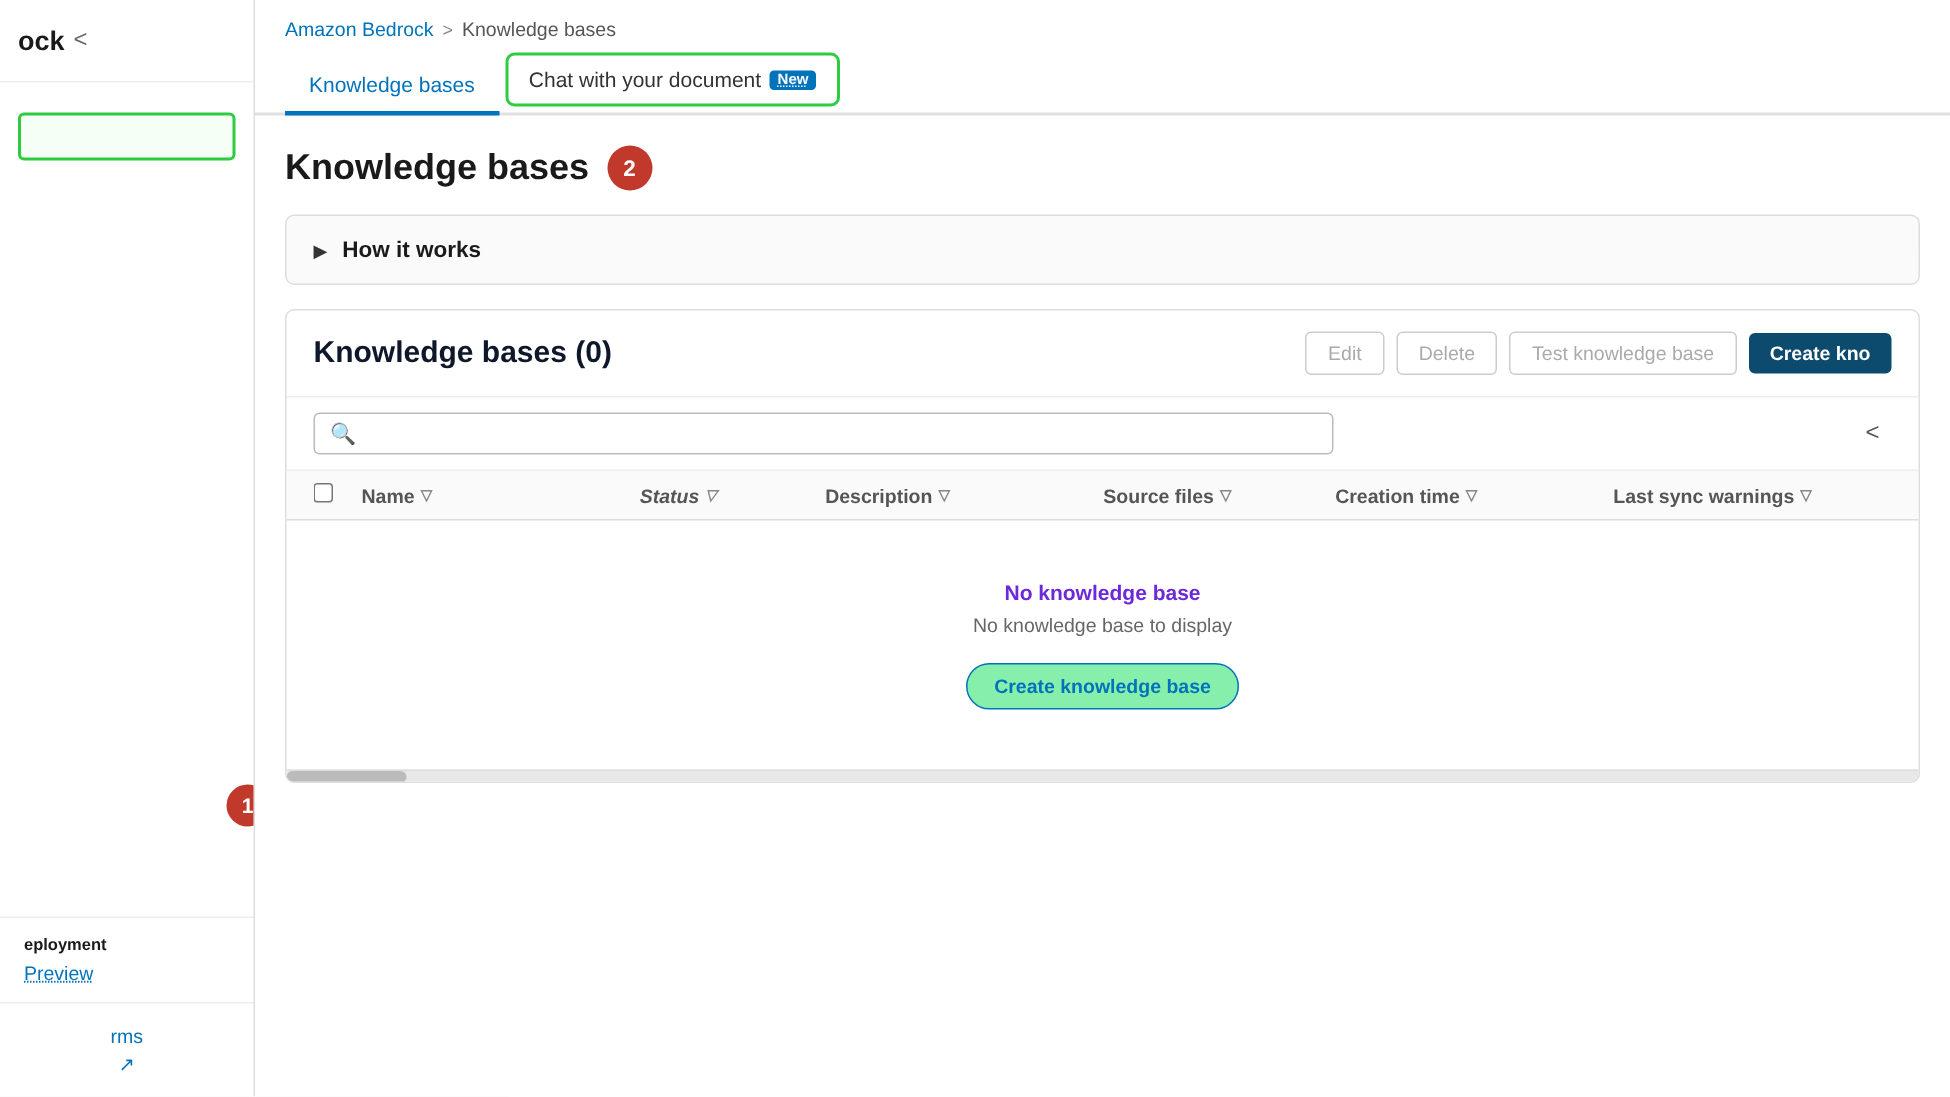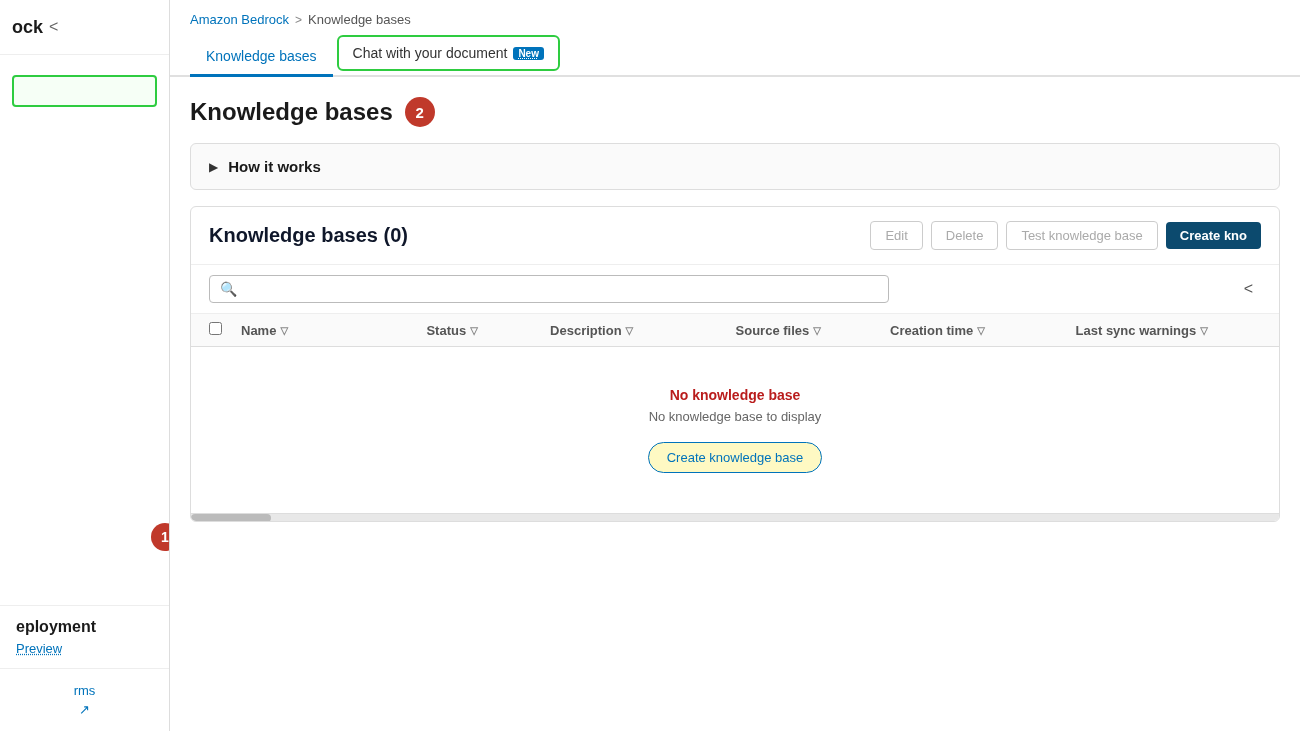--- a/index.html
+++ b/index.html
@@ -83,21 +83,21 @@
       z-index: 10;
     }
 
     .sidebar-deployment {
       padding: 12px 16px;
       border-top: 1px solid #eee;
     }
 
     .sidebar-deployment-label {
       font-weight: 700;
-      font-size: 16px;
+      font-size: 11px;
       color: #1a1a1a;
       margin-bottom: 4px;
     }
 
     .sidebar-preview-link {
       color: #0073bb;
       font-size: 13px;
       cursor: pointer;
       text-decoration: underline dotted;
     }
@@ -362,21 +362,21 @@
       padding: 8px 18px;
       background: #fafafa;
     }
 
     .col-checkbox {
       width: 24px;
       margin-right: 8px;
     }
 
     .col-name { flex: 1.2; }
-    .col-status { flex: 0.8; }
+    .col-status { flex: 0.8; font-style: italic; }
     .col-desc { flex: 1.2; }
     .col-source { flex: 1; }
     .col-creation { flex: 1.2; }
     .col-sync { flex: 1.2; }
 
     .th-label {
       font-size: 13px;
       font-weight: 600;
       color: #555;
       display: flex;
@@ -391,39 +391,39 @@
 
     
     .empty-state {
       padding: 40px 20px;
       text-align: center;
     }
 
     .empty-title {
       font-size: 14px;
       font-weight: 700;
-      color: #b91c1c;
+      color: #6d28d9;
       margin-bottom: 6px;
     }
 
     .empty-subtitle {
       font-size: 13px;
       color: #666;
       margin-bottom: 18px;
     }
 
     .btn-create-link {
       padding: 7px 18px;
       border: 1.5px solid #0073bb;
       border-radius: 16px;
-      background: #fef9c3;
+      background: #86efac;
       color: #0073bb;
       cursor: pointer;
       font-size: 13px;
-      font-weight: 400;
+      font-weight: 700;
     }
 
     
     .scroll-track {
       height: 8px;
       background: #e8e8e8;
       border-top: 1px solid #ddd;
     }
 
     .scroll-thumb {

